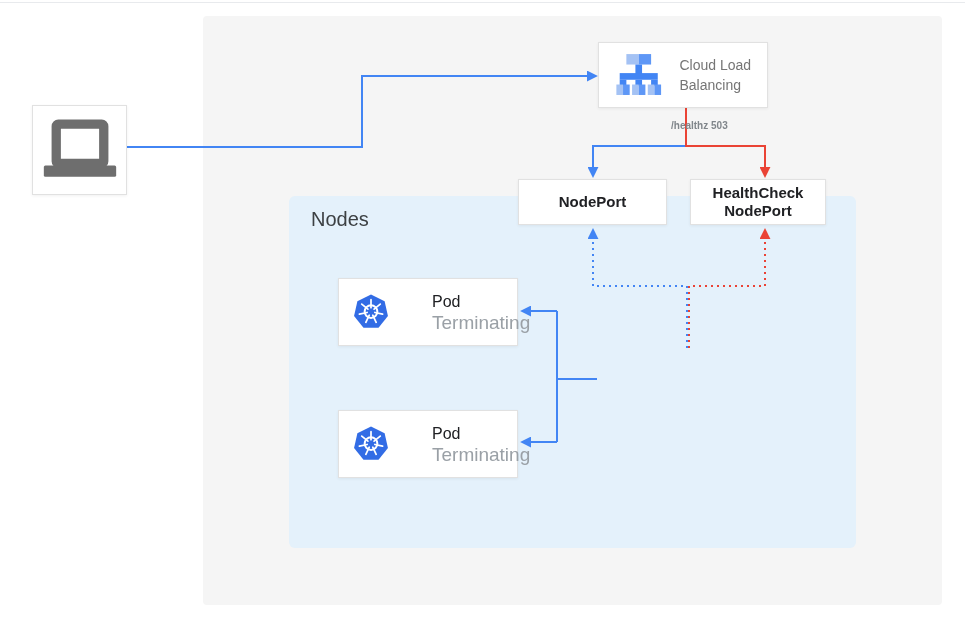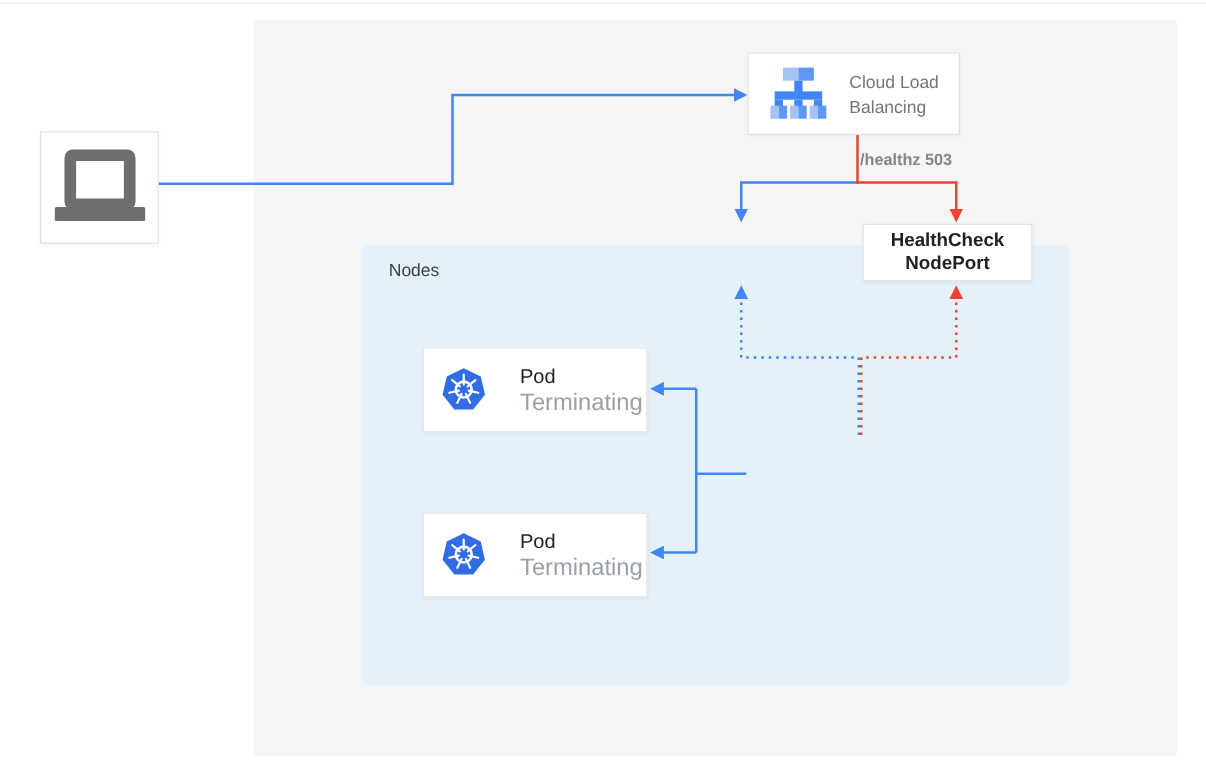--- a/index.html
+++ b/index.html
@@ -10,43 +10,43 @@
   .top-divider{position:absolute;left:0;top:2px;width:965px;height:1px;background:#E8EAED;}
   .panel{
     position:absolute;left:203px;top:16px;width:739px;height:589px;
     background:#F5F5F5;border-radius:4px;
   }
   .nodes-panel{
     position:absolute;left:289px;top:196px;width:567px;height:352px;
     background:#E4F1FB;border-radius:6px;
   }
   .nodes-label{
-    position:absolute;left:311px;top:208px;font-size:14px;color:#3C4043;
+    position:absolute;left:311px;top:208px;font-size:20px;color:#3C4043;
   }
   svg.wires{position:absolute;left:0;top:0;width:965px;height:623px;pointer-events:none;}
   .box{
     position:absolute;background:#ffffff;border:1px solid #E1E1E1;
     box-shadow:0 1px 3px rgba(0,0,0,0.06);box-sizing:border-box;
   }
   .laptop-box{left:32px;top:105px;width:95px;height:90px;display:flex;align-items:center;justify-content:center;}
   .clb-box{left:598px;top:42px;width:170px;height:66px;display:flex;align-items:center;padding-left:15px;}
   .clb-label{margin-left:16px;width:92px;font-size:14px;line-height:20px;color:#757575;}
   .port-box{height:46px;display:flex;align-items:center;justify-content:center;text-align:center;}
   .nodeport-box{left:518px;top:179px;width:149px;}
   .hc-box{left:690px;top:179px;width:136px;}
   .port-label{font-size:15px;font-weight:bold;color:#202124;line-height:18px;width:112px;}
   .healthz-label{
-    position:absolute;left:688px;top:120px;font-size:13px;font-weight:bold;color:#80868B;
+    position:absolute;left:671px;top:120px;font-size:10px;font-weight:bold;color:#80868B;
   }
   .k8s-box{display:flex;align-items:center;}
   .pod1-box{left:338px;top:278px;width:180px;height:68px;}
   .pod2-box{left:338px;top:410px;width:180px;height:68px;}
   .kp-box{left:597px;top:348px;width:188px;height:65px;}
   .k8s-box .icon-wrap{margin-left:13px;flex:0 0 auto;display:flex;}
-  .k8s-box .txt{margin-left:26px;}
+  .k8s-box .txt{margin-left:42px;}
   .t-main{font-size:16px;color:#202124;line-height:21px;}
   .t-sub{font-size:19px;color:#9AA0A6;line-height:21px;}
   .kp-box .t-main{font-size:17px;}
 </style>
 </head>
 <body>
 
 <div id="canvas">
 
   <div class="top-divider"></div>
@@ -100,20 +100,23 @@
       <rect x="19" y="33" width="7" height="11" fill="#A4C2F4"></rect>
       <rect x="26" y="33" width="7" height="11" fill="#5E97F6"></rect>
       <rect x="35.5" y="33" width="7" height="11" fill="#A4C2F4"></rect>
       <rect x="42.5" y="33" width="7" height="11" fill="#5E97F6"></rect>
     </svg>
     <div class="clb-label">Cloud Load Balancing</div>
   </div>
 
   <div class="healthz-label">/healthz 503</div>
 
+  <div class="box port-box nodeport-box">
+    <div class="port-label">NodePort</div>
+  </div>
 
   <div class="box port-box hc-box">
     <div class="port-label">HealthCheck NodePort</div>
   </div>
 
   <div class="box k8s-box pod1-box">
     <span class="icon-wrap">
       <svg width="38" height="38" viewBox="0 0 48 48">
         <polygon points="24,2 41.2,10.3 45.4,28.9 33.5,43.8 14.5,43.8 2.6,28.9 6.8,10.3" fill="#326CE5"></polygon>
         <circle cx="24" cy="23.5" r="8" fill="none" stroke="#ffffff" stroke-width="2.6"></circle>

